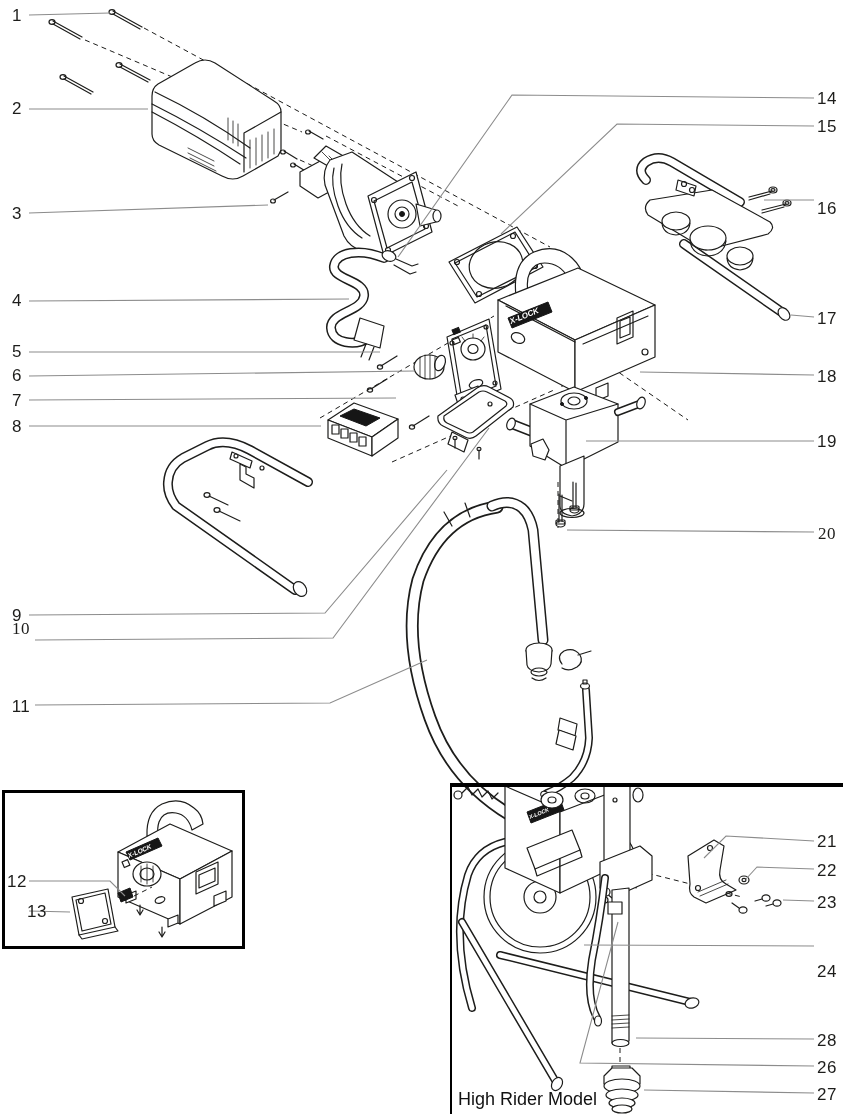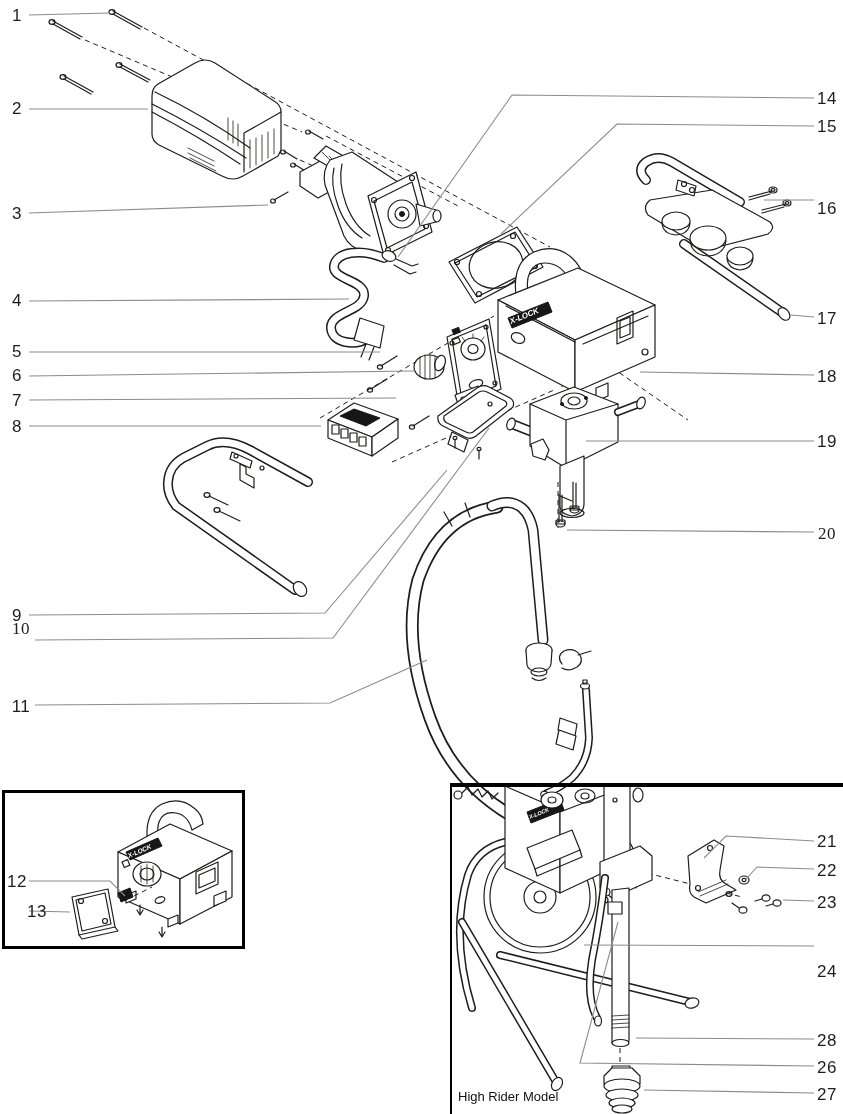--- a/index.html
+++ b/index.html
@@ -15,21 +15,21 @@
   .tubeI{fill:none;stroke:#fff;stroke-width:7;stroke-linecap:round;stroke-linejoin:round;}
   .tubeO2{fill:none;stroke:#1d1d1b;stroke-width:8;stroke-linecap:round;stroke-linejoin:round;}
   .tubeI2{fill:none;stroke:#fff;stroke-width:5;stroke-linecap:round;stroke-linejoin:round;}
   .leader{fill:none;stroke:#8c8c8c;stroke-width:1.1;}
   .callout{position:absolute;transform:translate(-50%,-50%);font-size:17px;color:#1d1d1b;
            letter-spacing:0.5px;}
   .inset-box-left{position:absolute;left:2px;top:790px;width:237px;height:153px;
            border:3px solid #000;}
   .inset-box-right{position:absolute;left:450px;top:783px;width:393px;height:331px;
            border-top:4px solid #000;border-left:2px solid #000;}
-  .caption{position:absolute;left:458px;top:1089px;font-size:13px;color:#111;}
+  .caption{position:absolute;left:458px;top:1089px;font-size:18px;color:#111;}
   .logo-text{font-family:"Liberation Sans",sans-serif;font-style:italic;font-weight:bold;fill:#fff;}
 </style>
 </head>
 <body>
 
 <div class="stage" id="stage">
 
   <svg width="843" height="1114" viewBox="0 0 843 1114">
 
     <g>

